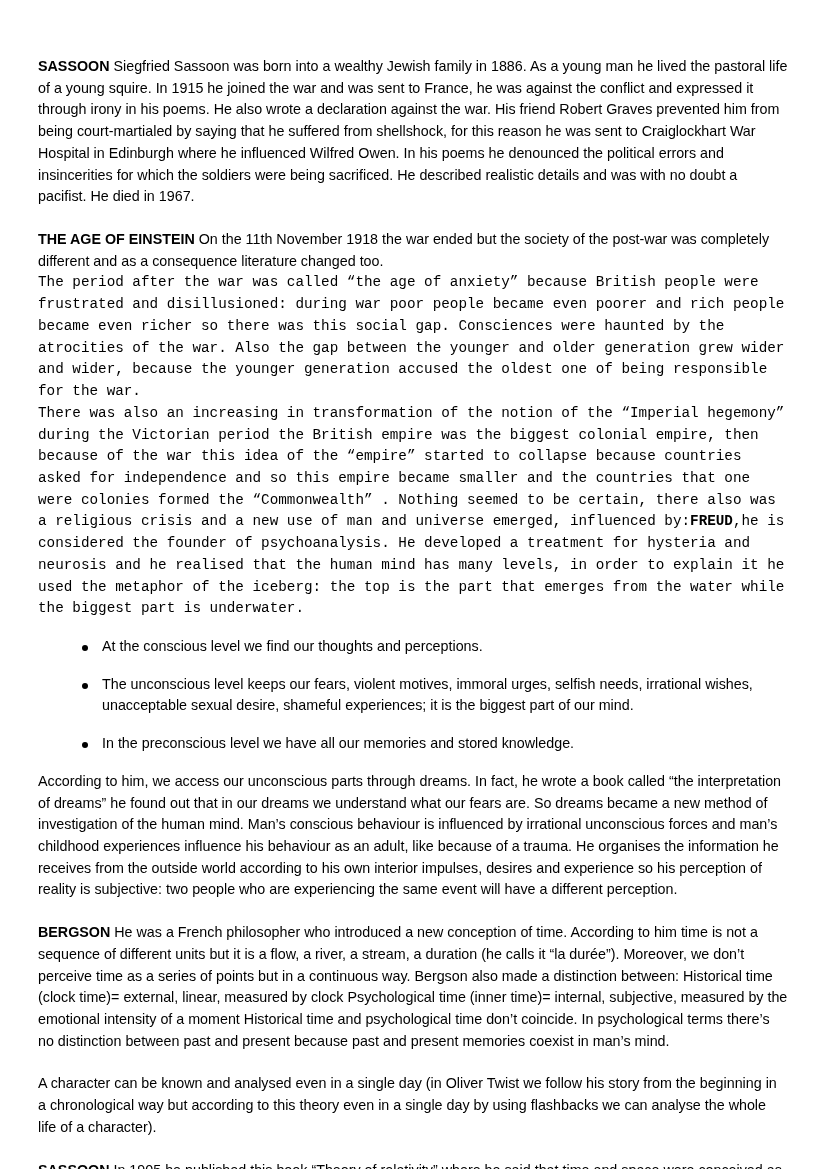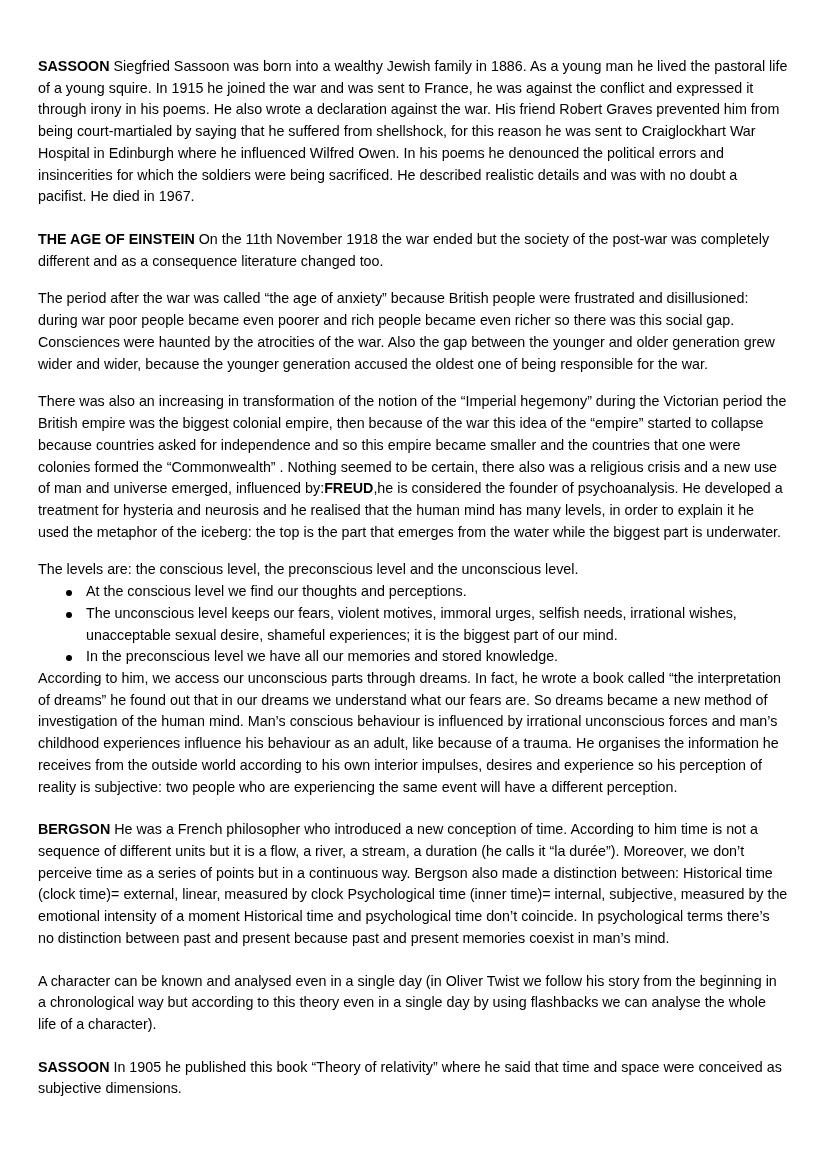--- a/index.html
+++ b/index.html
@@ -25,40 +25,41 @@
   .doc-body {
     font-size: 14.3px;
     line-height: 1.52;
     text-align: left;
   }
   p.para {
     margin: 0;
     padding: 0;
   }
   p.para + p.para {
-    margin-top: 16px;
+    margin-top: 0;
+    font-family: Liberation Mono, monospace;
   }
   .para-gap {
     height: 21px;
   }
   .lead {
     font-weight: bold;
   }
   .inline-bold {
     font-weight: bold;
   }
   ul.bullets {
     margin: 0;
     padding: 0 0 0 0;
     list-style: none;
   }
   ul.bullets li {
     position: relative;
     padding-left: 48px;
-    margin: 0;
+    margin: 16px;
   }
   ul.bullets li .dot {
     position: absolute;
     left: 28px;
     top: 0.62em;
     width: 6px;
     height: 6px;
     border-radius: 50%;
     background: #000000;
   }
@@ -72,21 +73,20 @@
     <p class="para"><span class="lead">SASSOON</span><span> Siegfried Sassoon was born into a wealthy Jewish family in 1886. As a young man he lived the pastoral life of a young squire. In 1915 he joined the war and was sent to France, he was against the conflict and expressed it through irony in his poems. He also wrote a declaration against the war. His friend Robert Graves prevented him from being court-martialed by saying that he suffered from shellshock, for this reason he was sent to Craiglockhart War Hospital in Edinburgh where he influenced Wilfred Owen. In his poems he denounced the political errors and insincerities for which the soldiers were being sacrificed. He described realistic details and was with no doubt a pacifist. He died in 1967.</span></p>
 
     <div class="para-gap"></div>
 
     <p class="para"><span class="lead">THE AGE OF EINSTEIN</span><span> On the 11th November 1918 the war ended but the society of the post-war was completely different and as a consequence literature changed too.</span></p>
 
     <p class="para"><span>The period after the war was called “the age of anxiety” because British people were frustrated and disillusioned: during war poor people became even poorer and rich people became even richer so there was this social gap. Consciences were haunted by the atrocities of the war. Also the gap between the younger and older generation grew wider and wider, because the younger generation accused the oldest one of being responsible for the war.</span></p>
 
     <p class="para"><span>There was also an increasing in transformation of the notion of the “Imperial hegemony” during the Victorian period the British empire was the biggest colonial empire, then because of the war this idea of the “empire” started to collapse because countries asked for independence and so this empire became smaller and the countries that one were colonies formed the “Commonwealth” . Nothing seemed to be certain, there also was a religious crisis and a new use of man and universe emerged, influenced by:</span><span class="inline-bold">FREUD</span><span>,he is considered the founder of psychoanalysis. He developed a treatment for hysteria and neurosis and he realised that the human mind has many levels, in order to explain it he used the metaphor of the iceberg: the top is the part that emerges from the water while the biggest part is underwater.</span></p>
 
-    <p class="para"><span>The levels are: the conscious level, the preconscious level and the unconscious level.</span></p>
 
     <ul class="bullets">
       <li><span class="dot"></span><span>At the conscious level we find our thoughts and perceptions.</span></li>
       <li><span class="dot"></span><span>The unconscious level keeps our fears, violent motives, immoral urges, selfish needs, irrational wishes, unacceptable sexual desire, shameful experiences; it is the biggest part of our mind.</span></li>
       <li><span class="dot"></span><span>In the preconscious level we have all our memories and stored knowledge.</span></li>
     </ul>
 
     <p class="para"><span>According to him, we access our unconscious parts through dreams. In fact, he wrote a book called “the interpretation of dreams” he found out that in our dreams we understand what our fears are. So dreams became a new method of investigation of the human mind. Man’s conscious behaviour is influenced by irrational unconscious forces and man’s childhood experiences influence his behaviour as an adult, like because of a trauma. He organises the information he receives from the outside world according to his own interior impulses, desires and experience so his perception of reality is subjective: two people who are experiencing the same event will have a different perception.</span></p>
 
 

